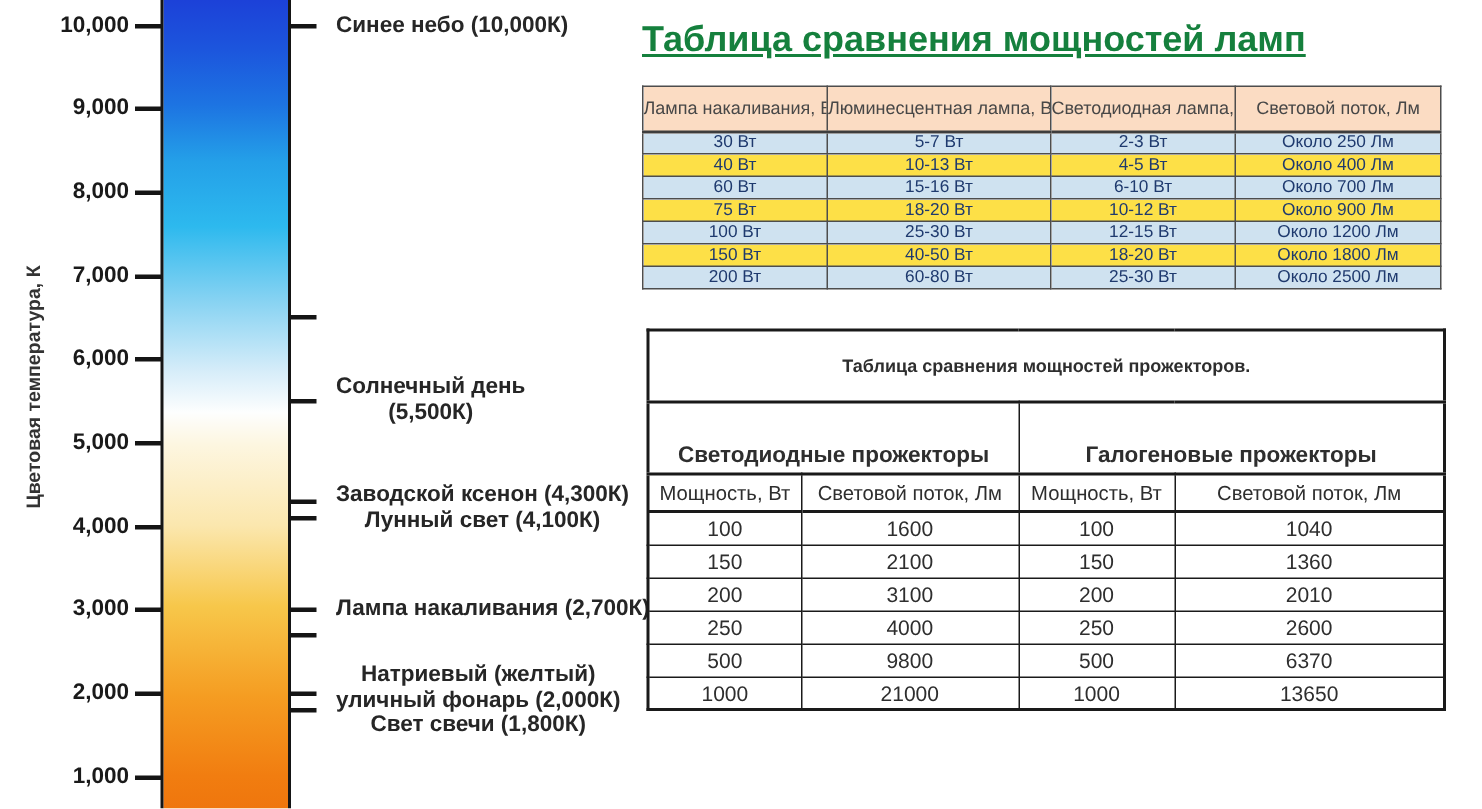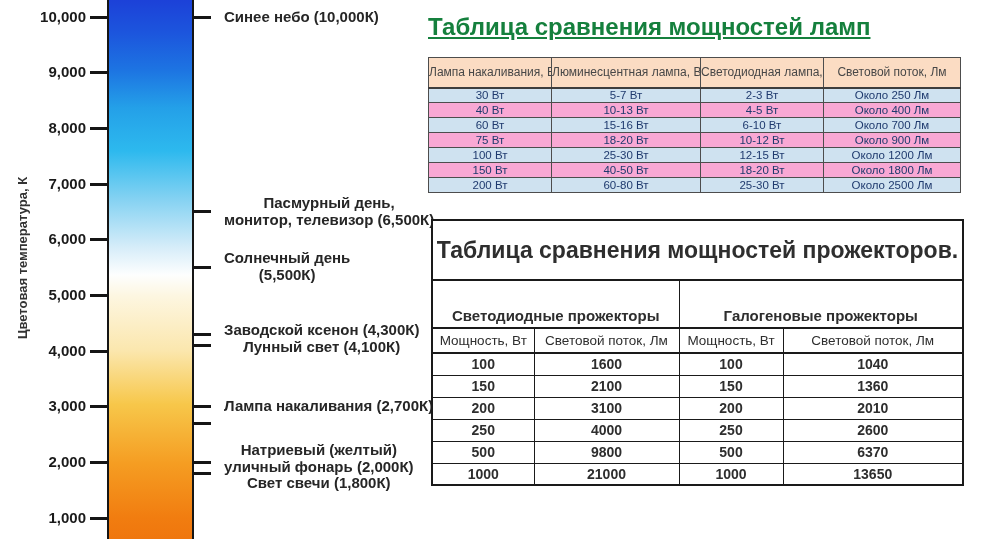--- a/index.html
+++ b/index.html
@@ -40,40 +40,40 @@
 
   .lamp-table{ position:absolute; left:428px; top:57px; width:532px; }
   .lamp-table th, .lamp-table td{
     border:1px solid #4d4d4d; text-align:center; overflow:hidden; white-space:nowrap;
   }
   .lamp-table th{
     background:#fbdcc3; color:#474747; font-weight:normal;
     font-size:12px; height:30px;
   }
   .lamp-table thead th{ border-bottom:2px solid #3d3d3d; }
-  .lamp-table td{ color:#1f3a6e; font-size:11.5px; height:15px; background:#f9a8d4; }
+  .lamp-table td{ color:#1f3a6e; font-size:11.5px; height:15px; background:#fde047; }
   .lamp-table tr.stripe td{ background:#cfe2f0; }
 
   .proj-table{ position:absolute; left:431px; top:219px; width:531px; }
   .proj-table td{
     border:1px solid #1a1a1a; text-align:center; color:#2e2e2e;
     overflow:hidden; white-space:nowrap; background:#ffffff;
   }
   .proj-table{ border:2px solid #1a1a1a; }
   .proj-title-cell{
-    height:60px; font-size:23px; font-weight:bold; color:#111111;
+    height:48px; font-size:12px; font-weight:bold; color:#111111;
     border-bottom:2px solid #1a1a1a !important;
   }
   .proj-group-cell{
     height:48px; font-size:15px; font-weight:bold; color:#111111;
     vertical-align:bottom; padding-bottom:3px;
     border-bottom:2px solid #1a1a1a !important;
   }
   .proj-sub-cell{ height:25px; font-size:13.5px; border-bottom:2px solid #1a1a1a !important; }
-  .proj-data-cell{ height:22px; font-size:14px; font-weight:bold; }
+  .proj-data-cell{ height:22px; font-size:14px; font-weight:normal; }
 </style>
 </head>
 <body>
 
 <div class="stage">
 
   <div class="axis-title">Цветовая температура, К</div>
 
   <div class="grad-bar"></div>
 
@@ -105,24 +105,20 @@
   <div class="tick-r" style="top:333px"></div>
   <div class="tick-r" style="top:344px"></div>
   <div class="tick-r" style="top:405px"></div>
   <div class="tick-r" style="top:422px"></div>
   <div class="tick-r" style="top:461px"></div>
   <div class="tick-r" style="top:472px"></div>
 
   <div class="anno" style="top:9px">
     <div>Синее небо (10,000К)</div>
   </div>
-  <div class="anno" style="top:195px">
-    <div>Пасмурный день,</div>
-    <div>монитор, телевизор (6,500К)</div>
-  </div>
   <div class="anno" style="top:250px">
     <div>Солнечный день</div>
     <div>(5,500К)</div>
   </div>
   <div class="anno" style="top:322px">
     <div>Заводской ксенон (4,300К)</div>
     <div>Лунный свет (4,100К)</div>
   </div>
   <div class="anno" style="top:398px">
     <div>Лампа накаливания (2,700К)</div>

